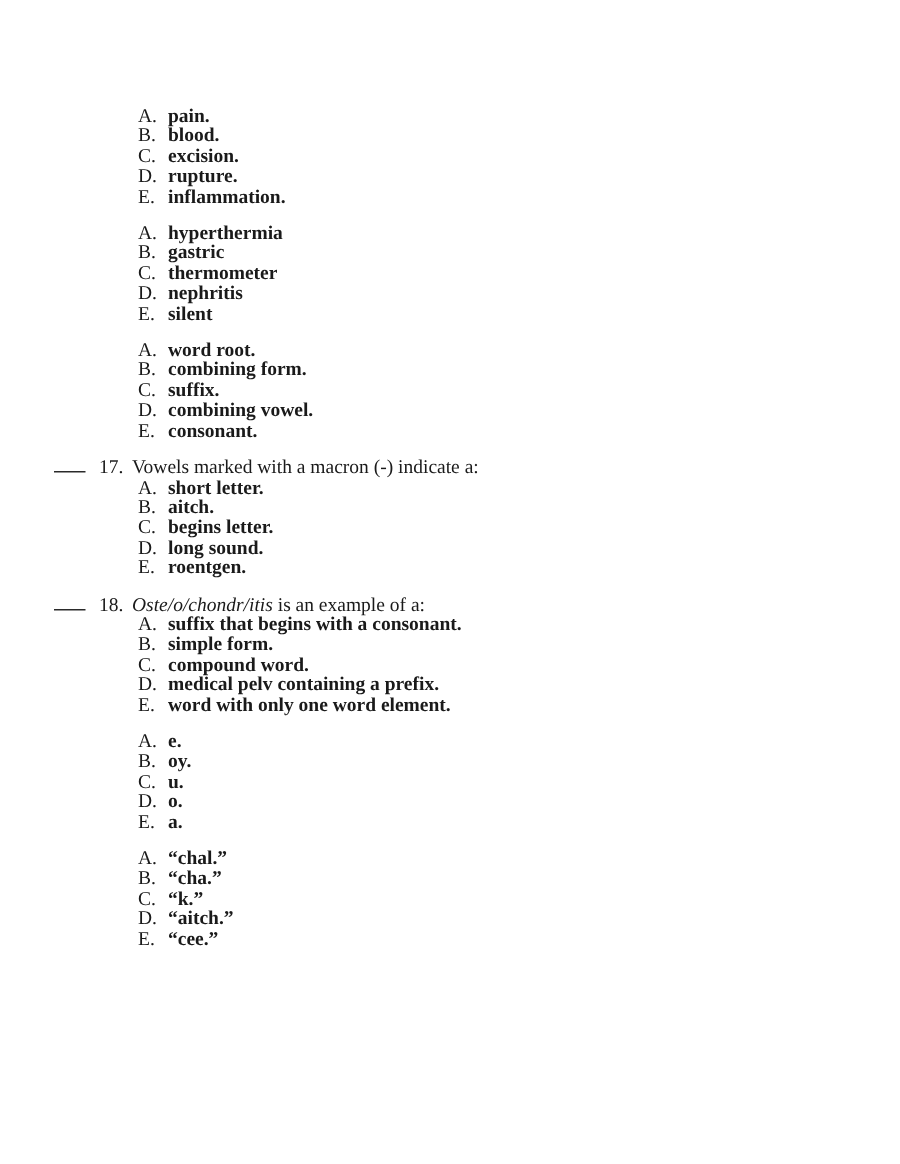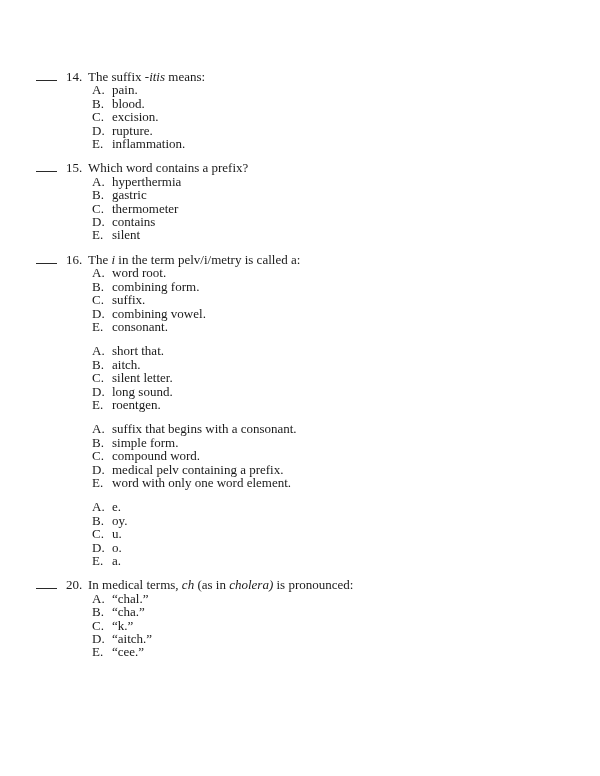--- a/index.html
+++ b/index.html
@@ -53,163 +53,159 @@
     align-items: flex-start;
     font-size: 13px;
     line-height: 13.4px;
   }
   .opt-letter {
     flex: none;
     width: 20px;
   }
   .opt-text {
     flex: 1;
+    font-weight: bold;
   }
   i { font-style: italic; }
 </style>
 </head>
 <body>
 
 <main class="page">
   <div id="questions">
   <div class="question">
+    <div class="options">
+  <div class="option">
+    <span class="opt-letter">A.</span>
+    <span class="opt-text">pain.</span>
+  </div>
+
+  <div class="option">
+    <span class="opt-letter">B.</span>
+    <span class="opt-text">blood.</span>
+  </div>
+
+  <div class="option">
+    <span class="opt-letter">C.</span>
+    <span class="opt-text">excision.</span>
+  </div>
+
+  <div class="option">
+    <span class="opt-letter">D.</span>
+    <span class="opt-text">rupture.</span>
+  </div>
+
+  <div class="option">
+    <span class="opt-letter">E.</span>
+    <span class="opt-text">inflammation.</span>
+  </div>
+</div>
+  </div>
+
+  <div class="question">
+    <div class="options">
+  <div class="option">
+    <span class="opt-letter">A.</span>
+    <span class="opt-text">hyperthermia</span>
+  </div>
+
+  <div class="option">
+    <span class="opt-letter">B.</span>
+    <span class="opt-text">gastric</span>
+  </div>
+
+  <div class="option">
+    <span class="opt-letter">C.</span>
+    <span class="opt-text">thermometer</span>
+  </div>
+
+  <div class="option">
+    <span class="opt-letter">D.</span>
+    <span class="opt-text">nephritis</span>
+  </div>
+
+  <div class="option">
+    <span class="opt-letter">E.</span>
+    <span class="opt-text">silent</span>
+  </div>
+</div>
+  </div>
+
+  <div class="question">
+    <div class="options">
+  <div class="option">
+    <span class="opt-letter">A.</span>
+    <span class="opt-text">word root.</span>
+  </div>
+
+  <div class="option">
+    <span class="opt-letter">B.</span>
+    <span class="opt-text">combining form.</span>
+  </div>
+
+  <div class="option">
+    <span class="opt-letter">C.</span>
+    <span class="opt-text">suffix.</span>
+  </div>
+
+  <div class="option">
+    <span class="opt-letter">D.</span>
+    <span class="opt-text">combining vowel.</span>
+  </div>
+
+  <div class="option">
+    <span class="opt-letter">E.</span>
+    <span class="opt-text">consonant.</span>
+  </div>
+</div>
+  </div>
+
+  <div class="question">
     <div class="q-header">
       <span class="answer-blank"></span>
-      <span class="q-num">14.</span>
-      <span class="q-text">The suffix <i>-itis</i> means:</span>
+      <span class="q-num">17.</span>
+      <span class="q-text">Vowels marked with a macron (-) indicate a:</span>
     </div>
     <div class="options">
   <div class="option">
     <span class="opt-letter">A.</span>
-    <span class="opt-text">pain.</span>
-  </div>
-
-  <div class="option">
-    <span class="opt-letter">B.</span>
-    <span class="opt-text">blood.</span>
-  </div>
-
-  <div class="option">
-    <span class="opt-letter">C.</span>
-    <span class="opt-text">excision.</span>
-  </div>
-
-  <div class="option">
-    <span class="opt-letter">D.</span>
-    <span class="opt-text">rupture.</span>
-  </div>
-
-  <div class="option">
-    <span class="opt-letter">E.</span>
-    <span class="opt-text">inflammation.</span>
+    <span class="opt-text">short letter.</span>
+  </div>
+
+  <div class="option">
+    <span class="opt-letter">B.</span>
+    <span class="opt-text">aitch.</span>
+  </div>
+
+  <div class="option">
+    <span class="opt-letter">C.</span>
+    <span class="opt-text">begins letter.</span>
+  </div>
+
+  <div class="option">
+    <span class="opt-letter">D.</span>
+    <span class="opt-text">long sound.</span>
+  </div>
+
+  <div class="option">
+    <span class="opt-letter">E.</span>
+    <span class="opt-text">roentgen.</span>
   </div>
 </div>
   </div>
 
   <div class="question">
     <div class="q-header">
       <span class="answer-blank"></span>
-      <span class="q-num">15.</span>
-      <span class="q-text">Which word contains a prefix?</span>
+      <span class="q-num">18.</span>
+      <span class="q-text"><i>Oste/o/chondr/itis</i> is an example of a:</span>
     </div>
     <div class="options">
   <div class="option">
     <span class="opt-letter">A.</span>
-    <span class="opt-text">hyperthermia</span>
-  </div>
-
-  <div class="option">
-    <span class="opt-letter">B.</span>
-    <span class="opt-text">gastric</span>
-  </div>
-
-  <div class="option">
-    <span class="opt-letter">C.</span>
-    <span class="opt-text">thermometer</span>
-  </div>
-
-  <div class="option">
-    <span class="opt-letter">D.</span>
-    <span class="opt-text">contains</span>
-  </div>
-
-  <div class="option">
-    <span class="opt-letter">E.</span>
-    <span class="opt-text">silent</span>
-  </div>
-</div>
-  </div>
-
-  <div class="question">
-    <div class="q-header">
-      <span class="answer-blank"></span>
-      <span class="q-num">16.</span>
-      <span class="q-text">The <i>i</i> in the term pelv/i/metry is called a:</span>
-    </div>
-    <div class="options">
-  <div class="option">
-    <span class="opt-letter">A.</span>
-    <span class="opt-text">word root.</span>
-  </div>
-
-  <div class="option">
-    <span class="opt-letter">B.</span>
-    <span class="opt-text">combining form.</span>
-  </div>
-
-  <div class="option">
-    <span class="opt-letter">C.</span>
-    <span class="opt-text">suffix.</span>
-  </div>
-
-  <div class="option">
-    <span class="opt-letter">D.</span>
-    <span class="opt-text">combining vowel.</span>
-  </div>
-
-  <div class="option">
-    <span class="opt-letter">E.</span>
-    <span class="opt-text">consonant.</span>
-  </div>
-</div>
-  </div>
-
-  <div class="question">
-    <div class="options">
-  <div class="option">
-    <span class="opt-letter">A.</span>
-    <span class="opt-text">short that.</span>
-  </div>
-
-  <div class="option">
-    <span class="opt-letter">B.</span>
-    <span class="opt-text">aitch.</span>
-  </div>
-
-  <div class="option">
-    <span class="opt-letter">C.</span>
-    <span class="opt-text">silent letter.</span>
-  </div>
-
-  <div class="option">
-    <span class="opt-letter">D.</span>
-    <span class="opt-text">long sound.</span>
-  </div>
-
-  <div class="option">
-    <span class="opt-letter">E.</span>
-    <span class="opt-text">roentgen.</span>
-  </div>
-</div>
-  </div>
-
-  <div class="question">
-    <div class="options">
-  <div class="option">
-    <span class="opt-letter">A.</span>
     <span class="opt-text">suffix that begins with a consonant.</span>
   </div>
 
   <div class="option">
     <span class="opt-letter">B.</span>
     <span class="opt-text">simple form.</span>
   </div>
 
   <div class="option">
     <span class="opt-letter">C.</span>
@@ -251,25 +247,20 @@
   </div>
 
   <div class="option">
     <span class="opt-letter">E.</span>
     <span class="opt-text">a.</span>
   </div>
 </div>
   </div>
 
   <div class="question">
-    <div class="q-header">
-      <span class="answer-blank"></span>
-      <span class="q-num">20.</span>
-      <span class="q-text">In medical terms, <i>ch</i> (as in <i>cholera)</i> is pronounced:</span>
-    </div>
     <div class="options">
   <div class="option">
     <span class="opt-letter">A.</span>
     <span class="opt-text">“chal.”</span>
   </div>
 
   <div class="option">
     <span class="opt-letter">B.</span>
     <span class="opt-text">“cha.”</span>
   </div>

